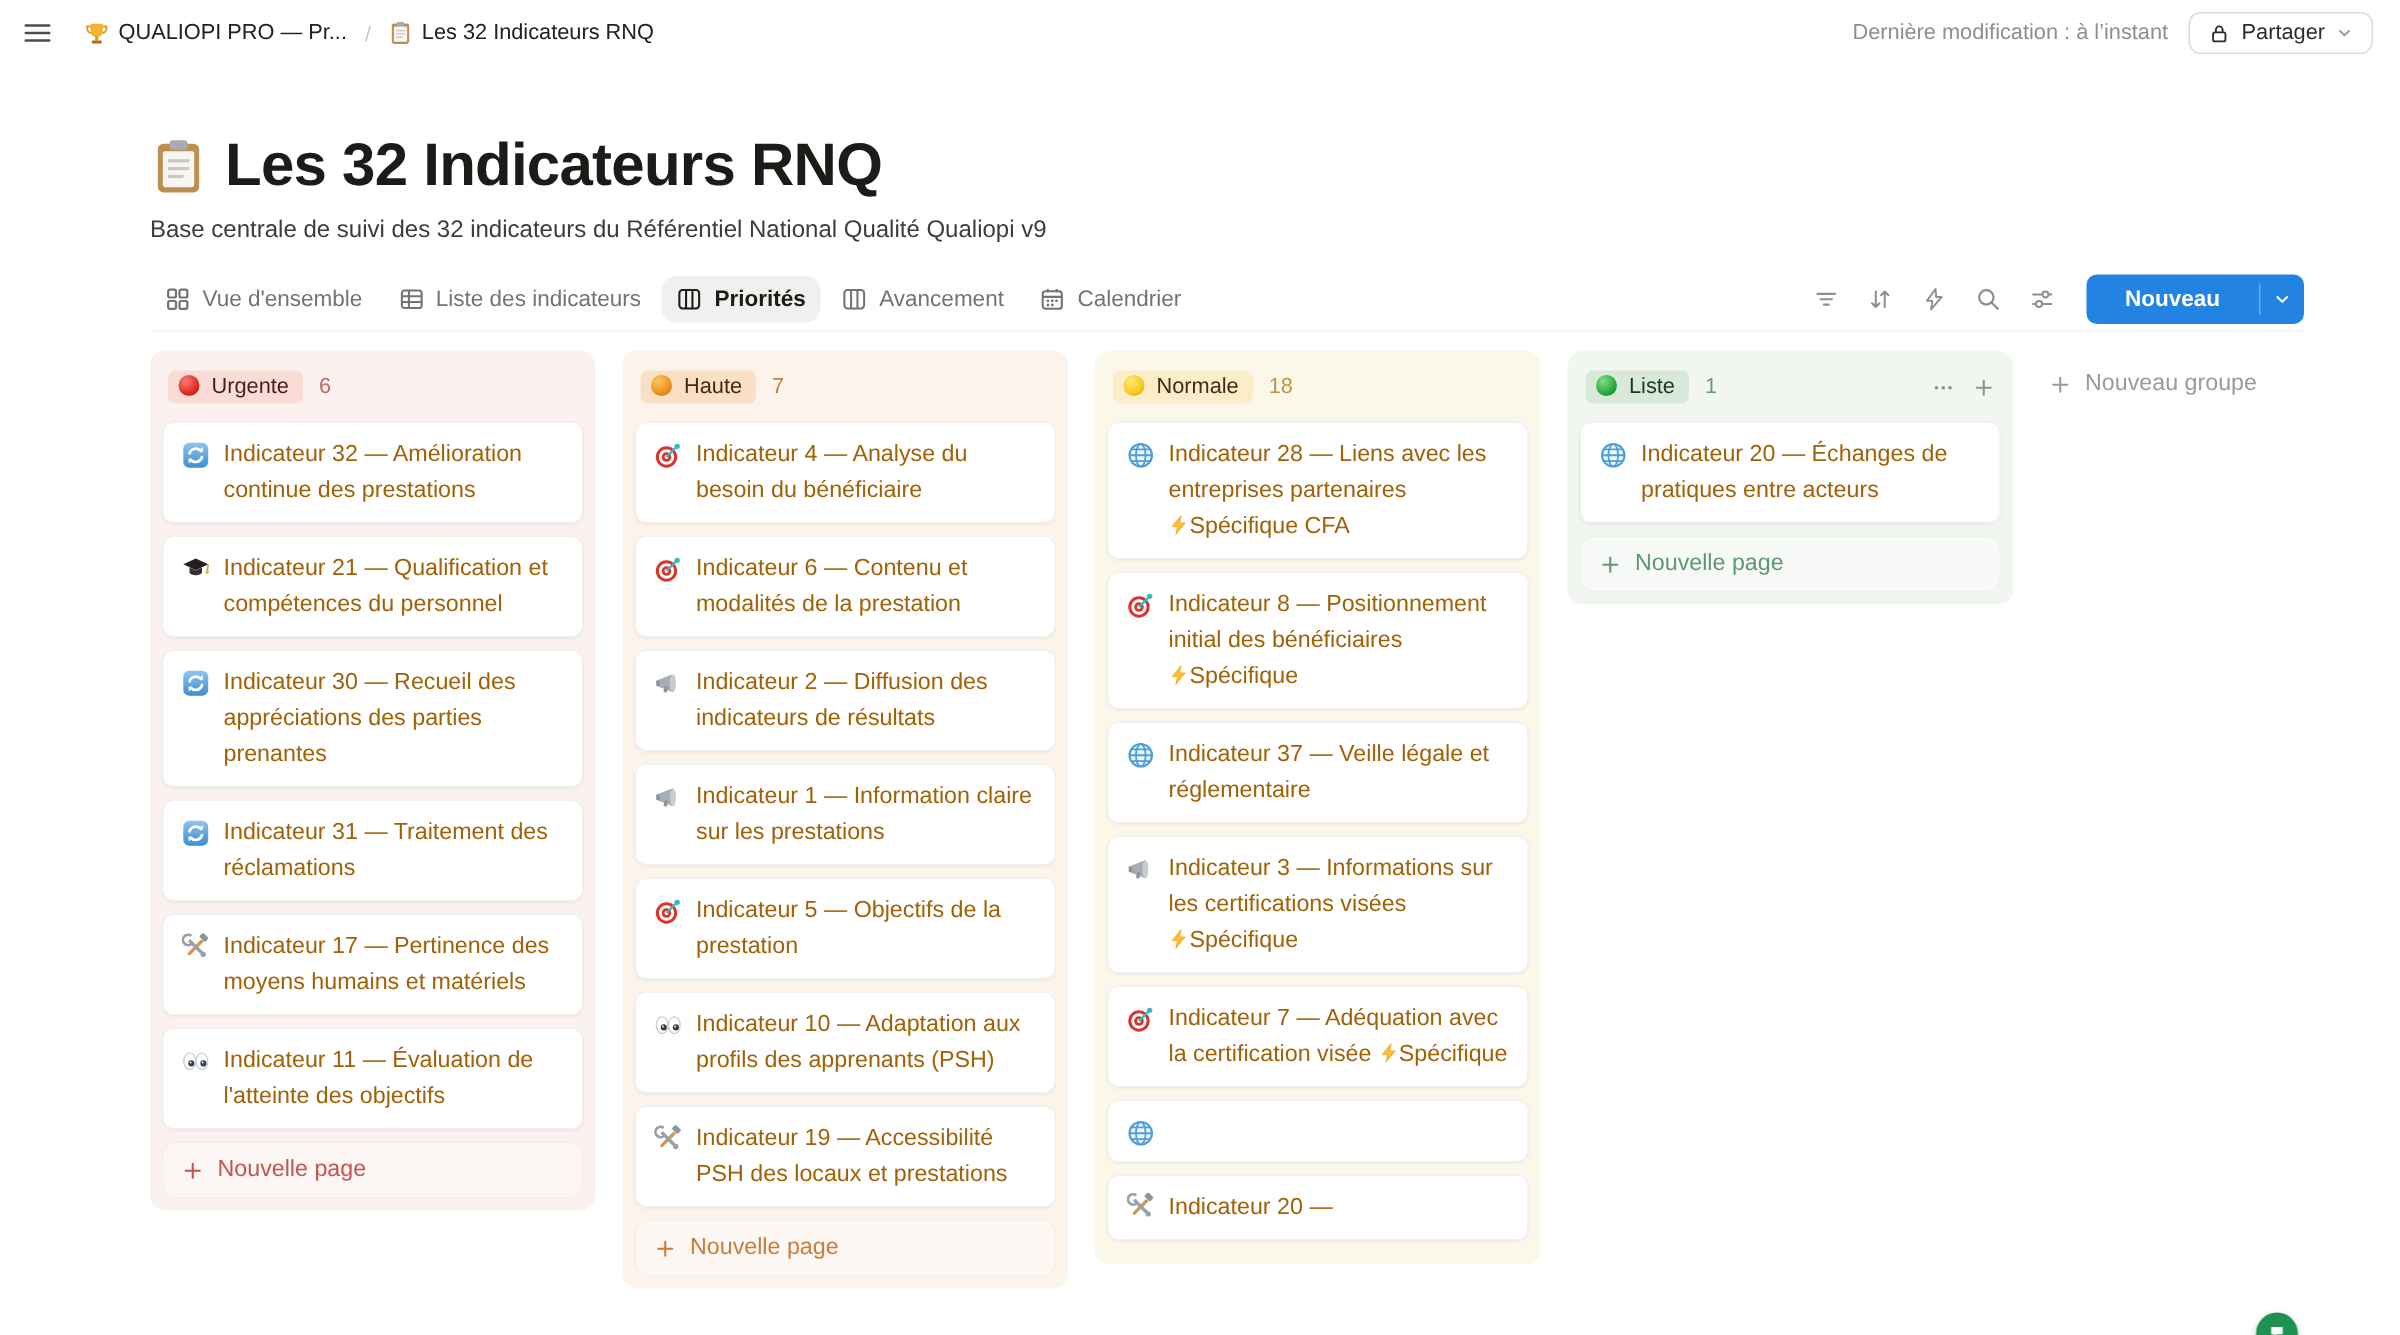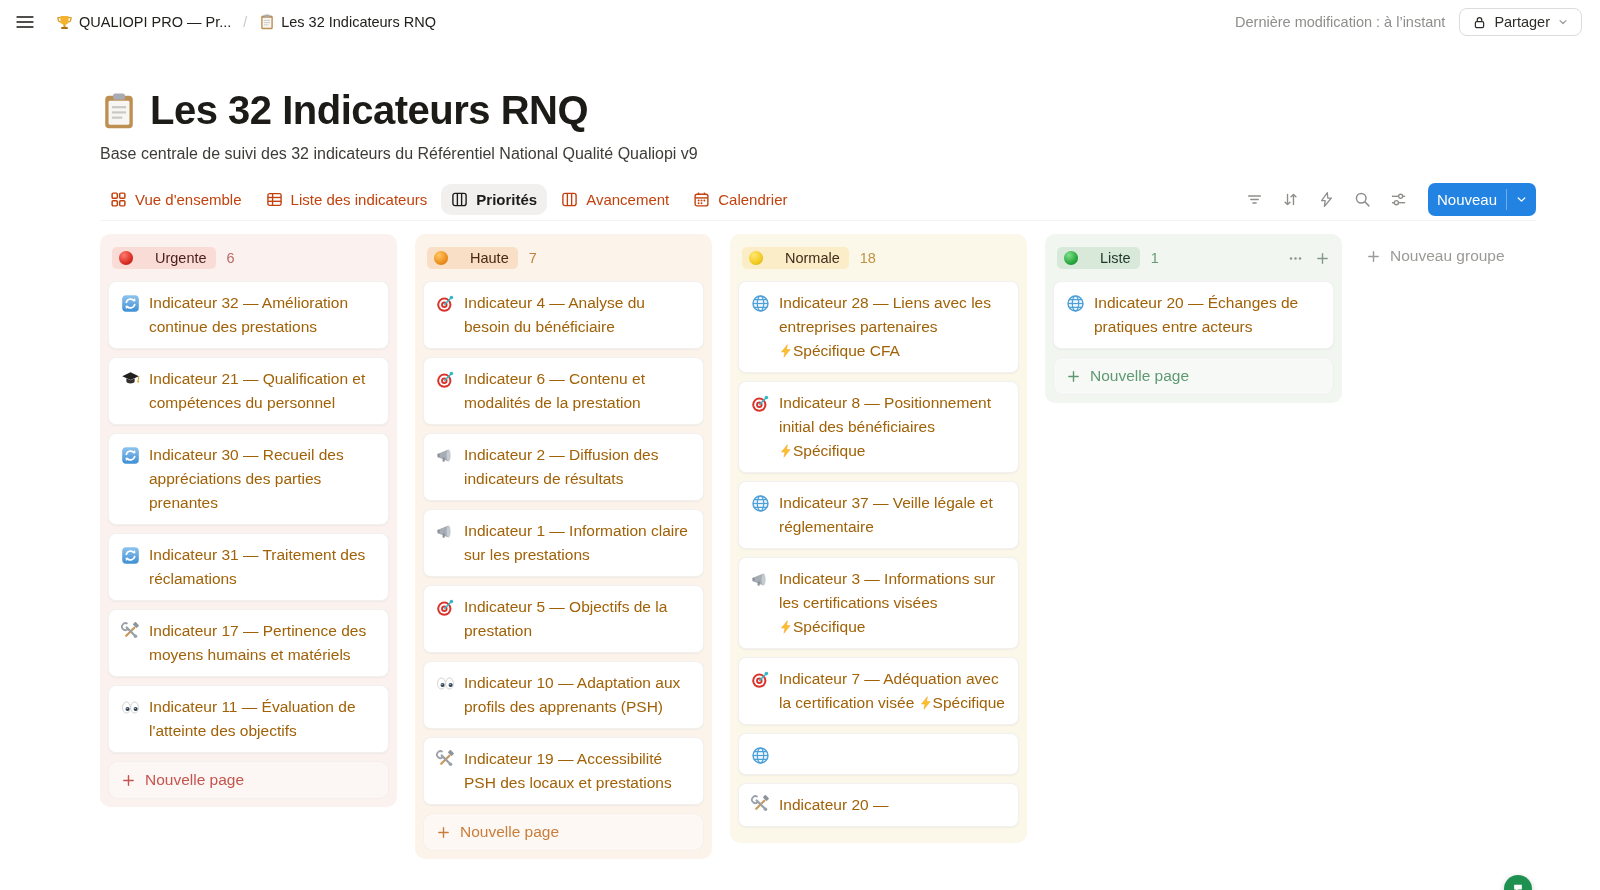--- a/index.html
+++ b/index.html
@@ -23,44 +23,44 @@
   .page-head { margin-top:44px; display:flex; align-items:center; gap:12px; }
   .page-head .ticon { width:38px; height:38px; }
   .page-title { font-size:40px; font-weight:700; letter-spacing:-0.5px; color:#1c1b17; }
   .page-sub { margin-top:12px; font-size:16px; color:#3e3c37; }
 
   
   .viewbar { margin-top:20px; display:flex; align-items:center; justify-content:space-between;
     border-bottom:1px solid rgba(0,0,0,0.045); padding-bottom:4px; }
   .tabs { display:flex; align-items:center; gap:4px; }
   .tab { display:flex; align-items:center; gap:8px; padding:7px 10px; border-radius:10px;
-    font-size:15px; color:#c2410c; cursor:pointer; white-space:nowrap; }
+    font-size:15px; color:#737373; cursor:pointer; white-space:nowrap; }
   .tab svg { width:17px; height:17px; }
   .tab.active { background:#f1f0ee; color:#1c1b17; font-weight:600; }
   .tools { display:flex; align-items:center; gap:6px; }
   .tool-ic { width:30px; height:30px; display:flex; align-items:center; justify-content:center;
     color:#8f8e8b; border-radius:6px; cursor:pointer; }
   .tool-ic svg { width:17px; height:17px; }
   .new-btn { margin-left:8px; display:flex; align-items:stretch; background:#2383e2; border-radius:7px;
     overflow:hidden; color:#fff; cursor:pointer; height:33px; }
-  .new-btn .nb-label { display:flex; align-items:center; padding:0 9px; font-size:15px; font-weight:400;text-align:right; }
+  .new-btn .nb-label { display:flex; align-items:center; padding:0 26px; font-size:15px; font-weight:700;text-align:right; }
   .new-btn .nb-split { width:1px; background:rgba(255,255,255,0.35); margin:6px 0; }
   .new-btn .nb-caret { display:flex; align-items:center; padding:0 8px; }
   .new-btn .nb-caret svg { width:13px; height:13px; }
 
   
   .board { margin-top:13px; display:flex; gap:18px; align-items:flex-start; }
   .col { width:297px; border-radius:10px; padding:8px; flex-shrink:0; }
   .col-red    { background:#fbf1ef; --acc:#c4554d; --pillbg:#fadcd7; --pilltx:#4a1d1a; --cnt:#bb6a62; }
   .col-orange { background:#fcf4eb; --acc:#c87d3c; --pillbg:#f8dfc5; --pilltx:#49290e; --cnt:#c4813f; }
   .col-yellow { background:#fbf7e9; --acc:#bf9246; --pillbg:#faedc8; --pilltx:#402c1b; --cnt:#bf9246; }
   .col-green  { background:#f1f6f1; --acc:#5f9973; --pillbg:#d9e9d9; --pilltx:#1c3829; --cnt:#699a78; }
 
   .col-head { display:flex; align-items:center; padding:5px 4px 12px 4px; cursor:pointer; }
-  .pill { display:inline-flex; align-items:center; gap:22px; background:var(--pillbg); color:var(--pilltx);
+  .pill { display:inline-flex; align-items:flex-start; gap:8px; background:var(--pillbg); color:var(--pilltx);
     border-radius:5px; padding:3px 9px 3px 7px; font-size:14.5px; font-weight:500; }
   .dot { width:14px; height:14px; border-radius:50%; }
   .dot-red    { background:radial-gradient(circle at 35% 30%, #ff7a6e, #d92c22 62%, #9f1a12); }
   .dot-orange { background:radial-gradient(circle at 35% 30%, #ffc761, #ec8d1d 62%, #bc6a0a); }
   .dot-yellow { background:radial-gradient(circle at 35% 30%, #ffe873, #f2c91e 62%, #c79d07); }
   .dot-green  { background:radial-gradient(circle at 35% 30%, #7fe08a, #27a63c 62%, #157a29); }
   .count { margin-left:11px; font-size:14.5px; color:var(--cnt); }
   .head-ctl { margin-left:auto; display:flex; align-items:center; gap:12px; color:#87978c; }
   .head-ctl svg { width:15px; height:15px; cursor:pointer; }
 

